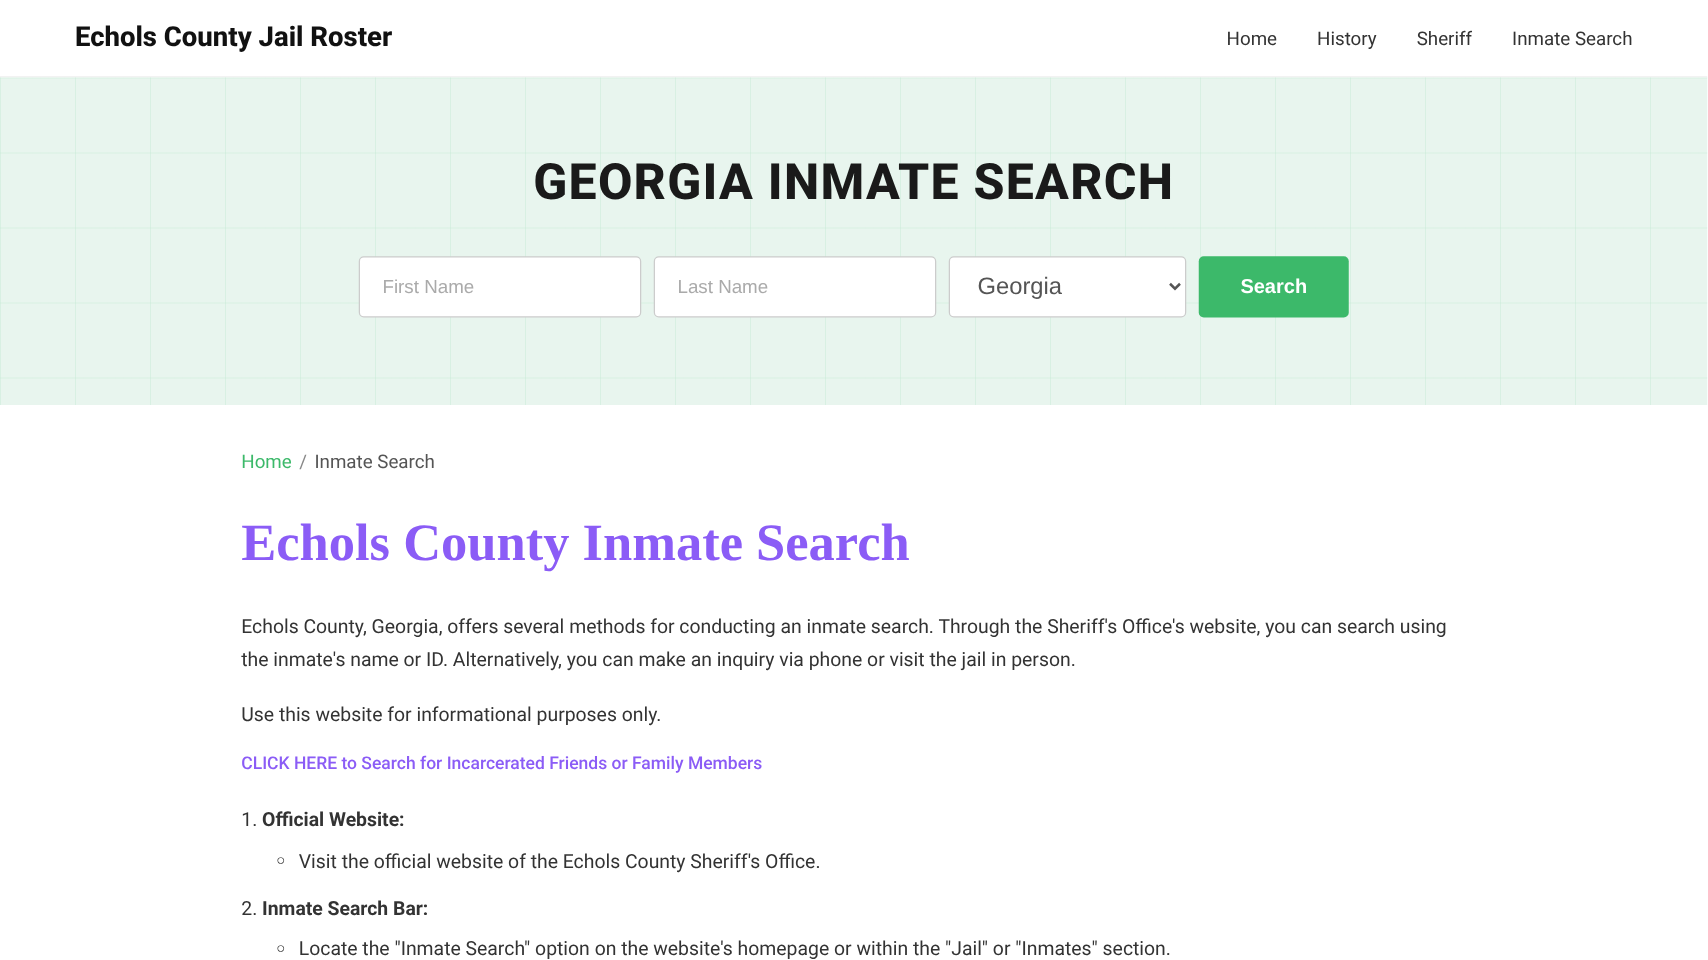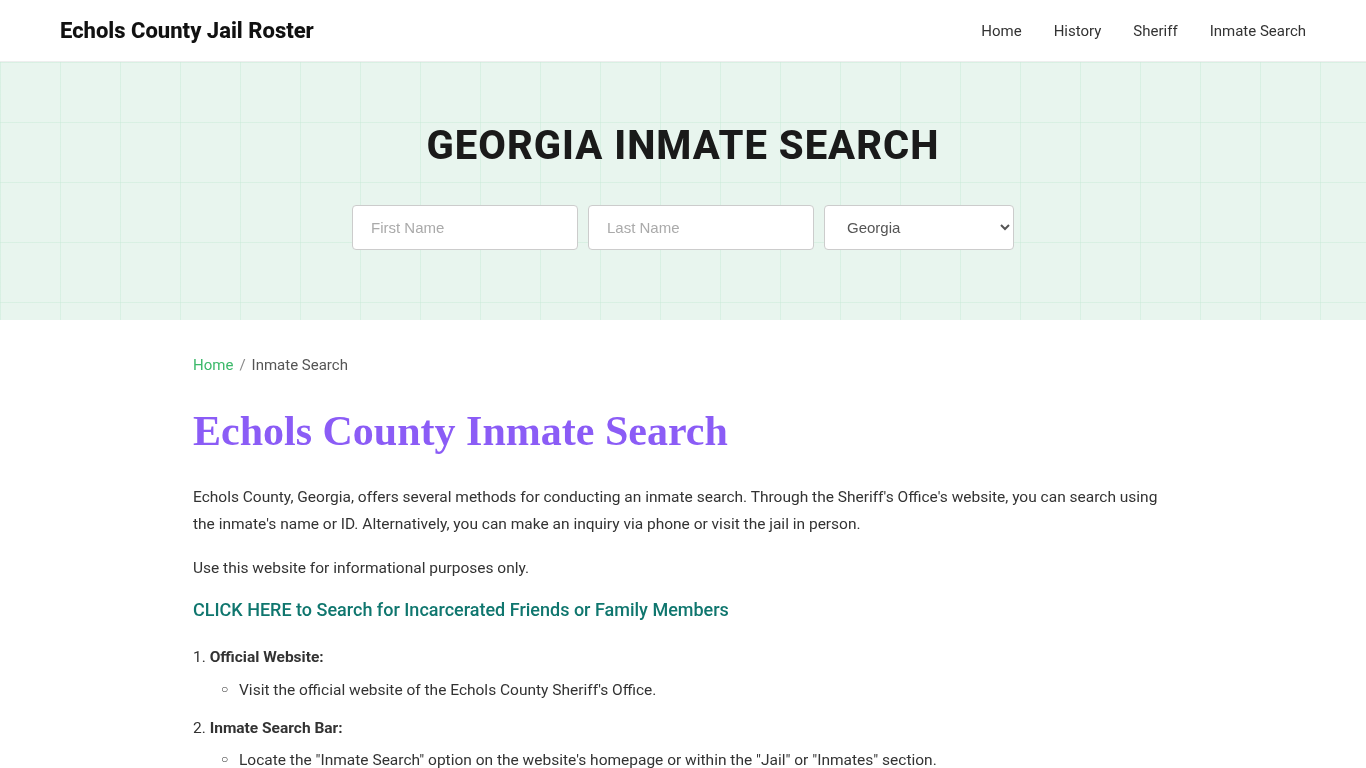--- a/index.html
+++ b/index.html
@@ -83,21 +83,21 @@
     }
 
     .search-form input::placeholder {
       color: #aaa;
     }
 
     .search-form select {
       padding: 12px 18px;
       border: 1px solid #ccc;
       border-radius: 4px;
-      font-size: 15px;
+      font-size: 19px;
       width: 190px;
       outline: none;
       color: #555;
       background: #fff;
       appearance: auto;
     }
 
     .search-button {
       background: #3cb96a;
       color: #fff;
@@ -148,23 +148,23 @@
 
     
     .content-body p {
       font-size: 15.5px;
       line-height: 1.7;
       color: #333;
       margin-bottom: 18px;
     }
 
     .content-link {
-      color: #0f766e;
-      text-decoration: none;
-      font-size: 18px;
+      color: #8b5cf6;
+      text-decoration: none;
+      font-size: 14px;
       font-weight: 500;
       display: block;
       margin-bottom: 24px;
     }
 
     
     .content-list {
       list-style: none;
       padding: 0;
     }
@@ -235,20 +235,21 @@
   <h1 class="hero-title">GEORGIA INMATE SEARCH</h1>
   <form class="search-form">
     <input type="text" placeholder="First Name" style="">
     <input type="text" placeholder="Last Name" style="">
     <select>
       <option>Georgia</option>
       <option>Alabama</option>
       <option>Florida</option>
       <option>Tennessee</option>
     </select>
+    <button type="submit" class="search-button">Search</button>
   </form>
 </section>
 
 <main class="main-content">
 
   <nav class="breadcrumb">
     <a href="#">Home</a>
     <span class="breadcrumb-separator">/</span>
     <span>Inmate Search</span>
   </nav>

